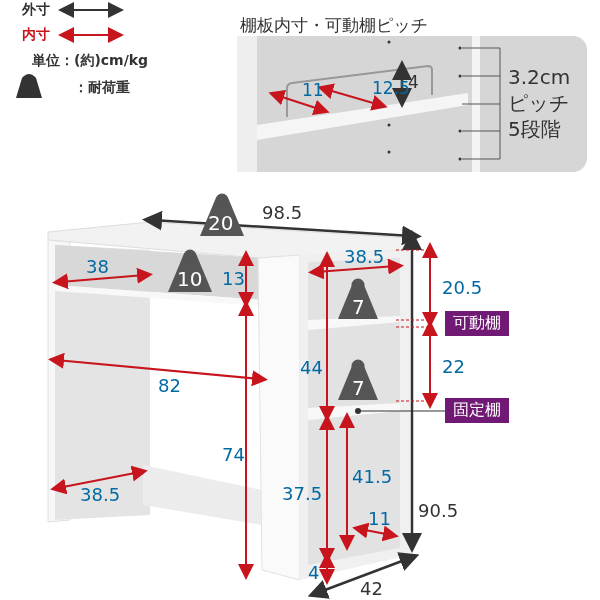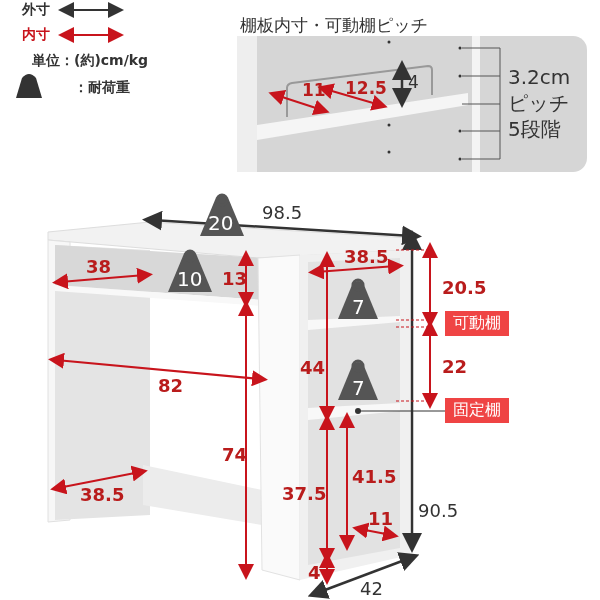--- a/index.html
+++ b/index.html
@@ -2,23 +2,23 @@
 <html><head>
 <meta charset="utf-8">
 <style>
   html,body{margin:0;padding:0;background:#fff;}
   body{width:600px;height:600px;position:relative;overflow:hidden;font-family:"DejaVu Sans","Liberation Sans",sans-serif;}
   svg{position:absolute;left:0;top:0;}
   .abs{position:absolute;white-space:nowrap;}
   .legend-text{font-size:14px;color:#333;font-weight:bold;}
   .legend-red{color:#c8141c;font-family:Liberation Mono, monospace;}
   .panel-title{font-size:17px;color:#333;margin-top:8px;}
-  .dim-red{color:#b91c1c;font-size:18px;font-weight:bold;}
+  .dim-red{color:#0369a1;font-size:18px;}
   .dim-black{color:#333;font-size:18px;}
-  .tag{background:#ef4444;color:#fff;font-size:16px;padding:2px 8px;}
+  .tag{background:#701a75;color:#fff;font-size:16px;padding:2px 8px;}
   .inset-note{color:#333;font-size:20px;line-height:26px;}
   .weight-num{color:#fff;font-size:20px;}
 </style>
 </head>
 <body>
 
 <svg width="600" height="600" viewBox="0 0 600 600">
   <defs>
     <marker id="ab" markerWidth="8" markerHeight="8" refX="4" refY="4" orient="auto-start-reverse">
         <path d="M0,0 L8,4 L0,8 z" fill="#333"></path>
@@ -111,21 +111,21 @@
     </g>
 </svg>
 
 <div class="abs legend-text" style="left:22px;top:1px;">外寸</div>
 <div class="abs legend-text legend-red" style="left:22px;top:26px;">内寸</div>
 <div class="abs legend-text" style="left:32px;top:52px;">単位：(約)cm/kg</div>
 <div class="abs legend-text" style="left:46px;top:79px;margin-left:28px;">：耐荷重</div>
 
 <div class="abs panel-title" style="left:240px;top:6px;">棚板内寸・可動棚ピッチ</div>
 <div class="abs dim-red" style="left:302px;top:80px;font-size:17px;">11</div>
-<div class="abs dim-red" style="left:345px;top:78px;font-size:17px;">12.5</div>
+<div class="abs dim-red" style="left:372px;top:78px;font-size:17px;">12.5</div>
 <div class="abs dim-black" style="left:408px;top:72px;font-size:17px;">4</div>
 <div class="abs inset-note" style="left:508px;top:64px;">
   <div>3.2cm</div>
   <div>ピッチ</div>
   <div>5段階</div>
 </div>
 
 <div class="abs weight-num" style="left:208px;top:211px;">20</div>
 <div class="abs weight-num" style="left:177px;top:267px;">10</div>
 <div class="abs weight-num" style="left:352px;top:295px;">7</div>

